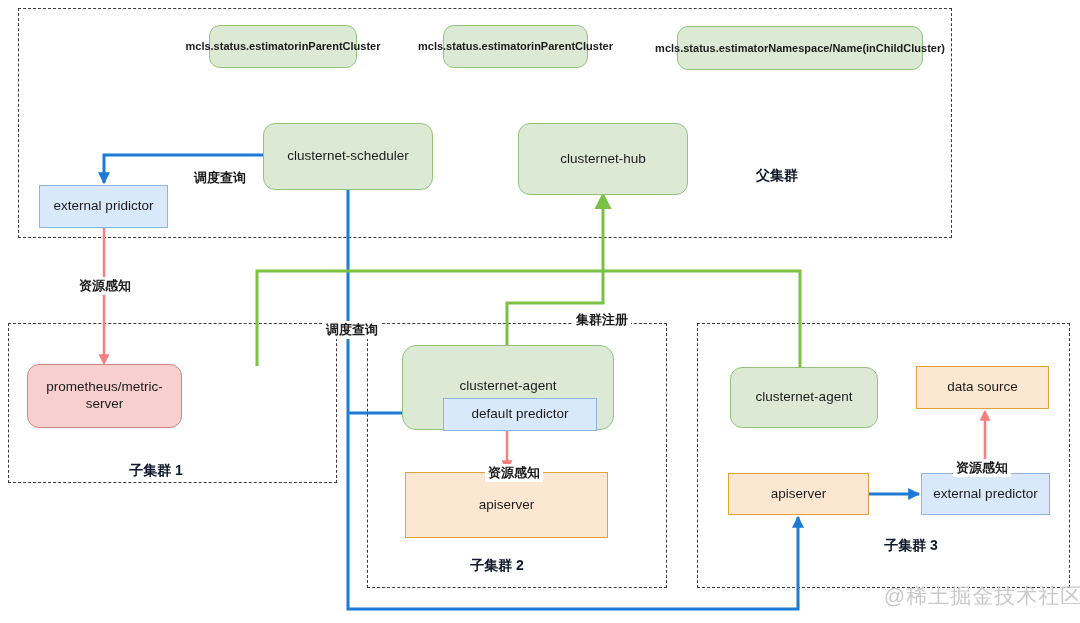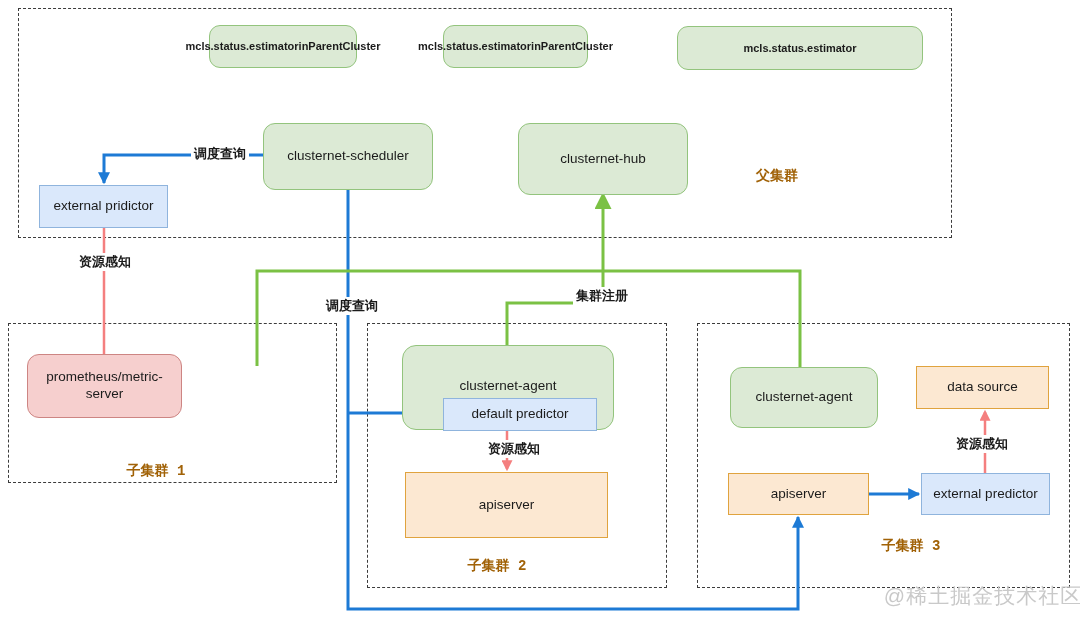--- a/index.html
+++ b/index.html
@@ -17,25 +17,25 @@
   .green  { background:var(--green_fill);  border:1px solid var(--green_border); }
   .blue   { background:var(--blue_fill);   border:1px solid var(--blue_border); }
   .orange { background:var(--orange_fill); border:1px solid var(--orange_border); }
   .pink   { background:var(--pink_fill);   border:1px solid var(--pink_border); }
   .rounded { border-radius:12px; }
   .rounded-lg { border-radius:14px; }
   .est { flex-direction:row; font-size:11px; font-weight:bold; line-height:1.35;border-radius:11px; }
   .top-label { align-items:flex-start; padding-top:32px; }
   .cluster-label {
     position:absolute; transform:translate(-50%,-50%); font-size:14px; font-weight:bold;
-    color:#a16207; white-space:nowrap; z-index:2;font-family:Liberation Mono, monospace;
+    color:#0f172a; white-space:nowrap; z-index:2;
   }
   .edge-label {
     position:absolute; transform:translate(-50%,-50%); background:#ffffff; padding:0 3px;
-    font-size:13px; font-weight:bold; color:#1b1b1b; white-space:nowrap; z-index:4;
+    font-size:13px; font-weight:bold; color:#1b1b1b; white-space:nowrap; z-index:4;margin-top:24px;
   }
   svg.edges { position:absolute; left:0; top:0; z-index:2; }
   .watermark {
     position:absolute; left:983px; top:596px; transform:translate(-50%,-50%);
     font-size:21px; color:#c9c9c9; letter-spacing:1px; z-index:5; white-space:nowrap;
   }
 </style>
 </head>
 <body>
 
@@ -75,28 +75,29 @@
   <div class="node est green" style="left:209px;top:25px;width:148px;height:43px">
     <span>mcls.status.estimator</span>
     <span>inParentCluster</span>
   </div>
   <div class="node est green" style="left:443px;top:25px;width:145px;height:43px">
     <span>mcls.status.estimator</span>
     <span>inParentCluster</span>
   </div>
   <div class="node est green" style="left:677px;top:26px;width:246px;height:44px">
     <span>mcls.status.estimator</span>
+    <span>Namespace/Name(inChildCluster)</span>
   </div>
 
   <div class="node green rounded" style="left:263px;top:123px;width:170px;height:67px">clusternet-scheduler</div>
   <div class="node green rounded" style="left:518px;top:123px;width:170px;height:72px">clusternet-hub</div>
   <div class="node blue" style="left:39px;top:185px;width:129px;height:43px">external pridictor</div>
   <div class="cluster-label" style="left:777px;top:176px">父集群</div>
 
-  <div class="node pink rounded" style="left:27px;top:354px;width:155px;height:64px">prometheus/metric-server</div>
+  <div class="node pink rounded" style="left:27px;top:364px;width:155px;height:64px">prometheus/metric-server</div>
   <div class="cluster-label" style="left:156px;top:471px">子集群 1</div>
 
   <div class="node green rounded-lg top-label" style="left:402px;top:345px;width:212px;height:85px">clusternet-agent</div>
   <div class="node blue" style="left:443px;top:398px;width:154px;height:33px">default predictor</div>
   <div class="node orange" style="left:405px;top:472px;width:203px;height:66px">apiserver</div>
   <div class="cluster-label" style="left:497px;top:566px">子集群 2</div>
 
   <div class="node green rounded" style="left:730px;top:367px;width:148px;height:61px">clusternet-agent</div>
   <div class="node orange" style="left:916px;top:366px;width:133px;height:43px">data source</div>
   <div class="node orange" style="left:728px;top:473px;width:141px;height:42px">apiserver</div>

